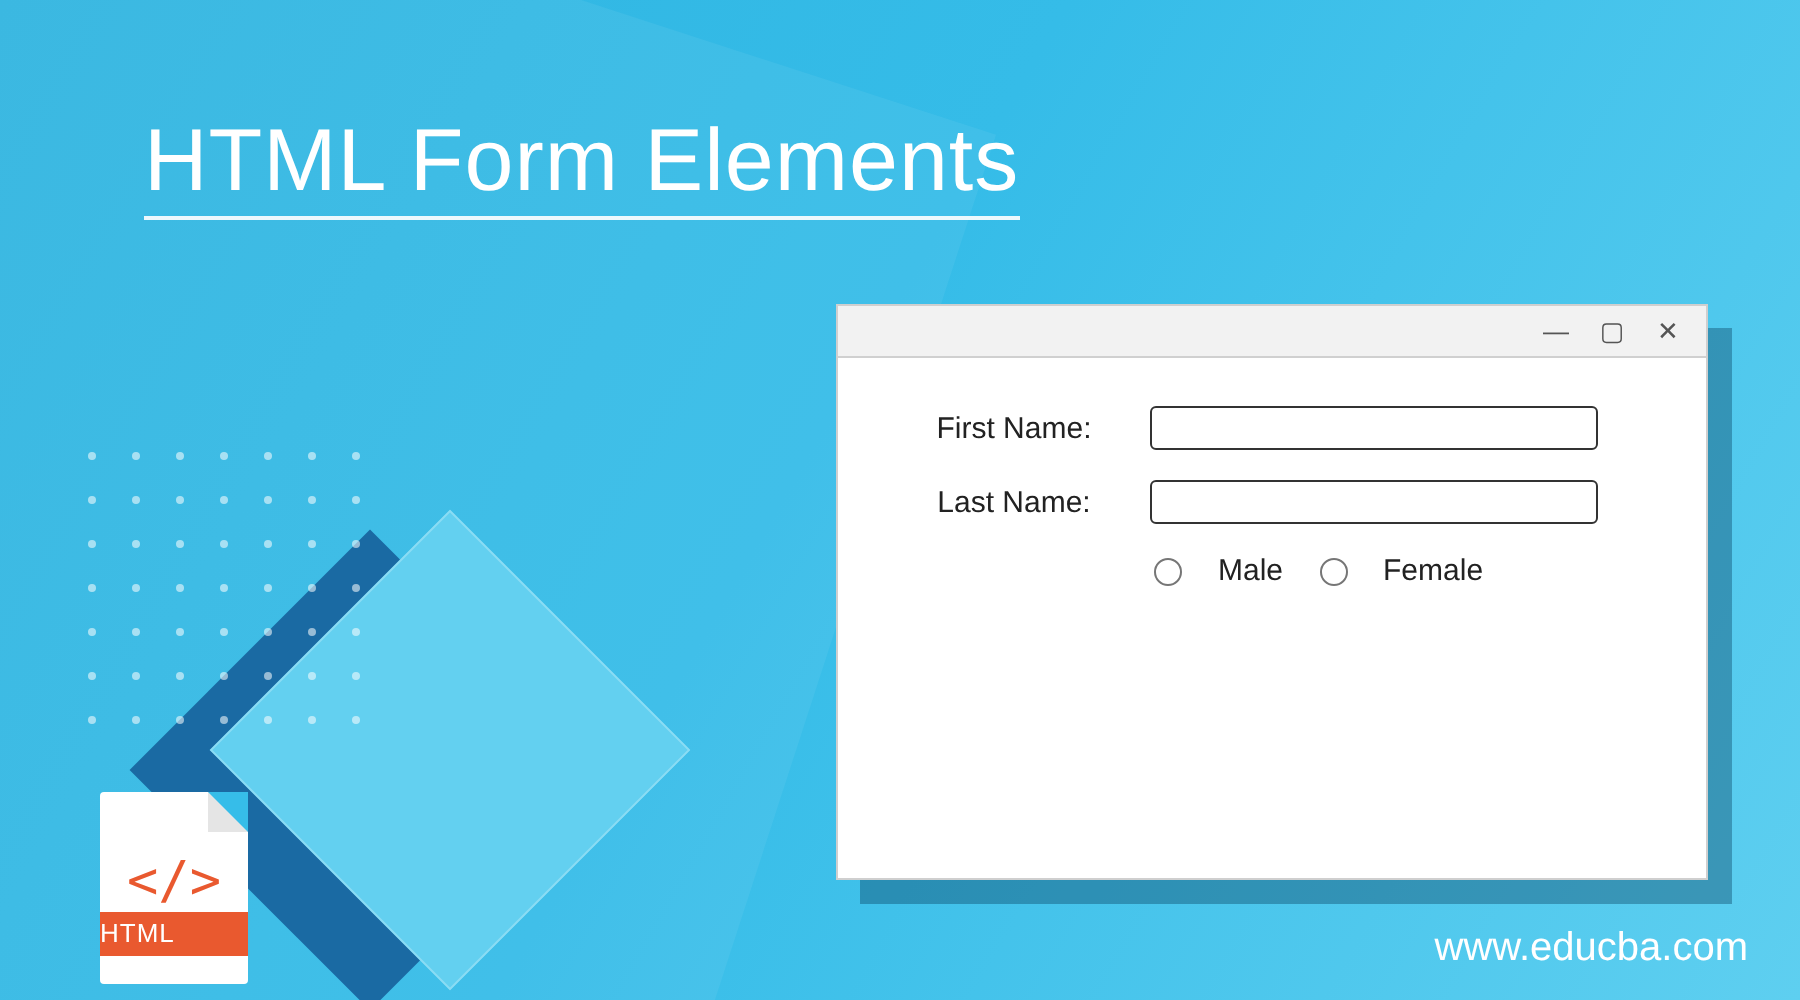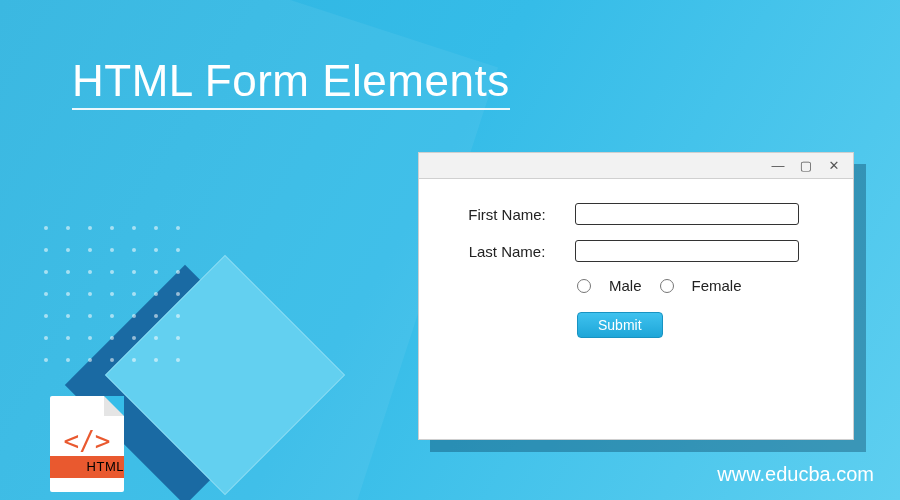--- a/index.html
+++ b/index.html
@@ -79,21 +79,21 @@
     border-left: 20px solid #e5e5e5;
   }
   .file-icon .glyph {
     position: absolute; top: 30px; left: 0; width: 100%;
     text-align: center; color: #e9592f;
     font-size: 26px; font-family: Consolas, monospace;
   }
   .file-icon .band {
     position: absolute; left: 0; right: 0; bottom: 14px;
     height: 22px; background: #e9592f;
-    color: #000000; text-align: right; font-size: 13px;
+    color: #ffffff; text-align: left; font-size: 13px;
     line-height: 22px; letter-spacing: 0.5px;
   }
   
   .window {
     position: absolute;
     left: 418px; top: 152px;
     width: 436px; height: 288px;
     background: #fff;
     border: 1px solid #cfcfcf;
     box-shadow: 12px 12px 0 rgba(0,50,80,0.35);
@@ -237,17 +237,16 @@
     <div class="row">
       <label>Last Name:</label>
       <input type="text" value="" style="">
     </div>
     <div class="radio-row">
       <input type="radio" name="g" style="">
       <span>Male</span>
       <input type="radio" name="g" style="">
       <span>Female</span>
     </div>
-    <button class="submit-btn">Submit</button>
   </div>
 </div>
 
 <div class="site-url">www.educba.com</div>
 
 </body></html>

